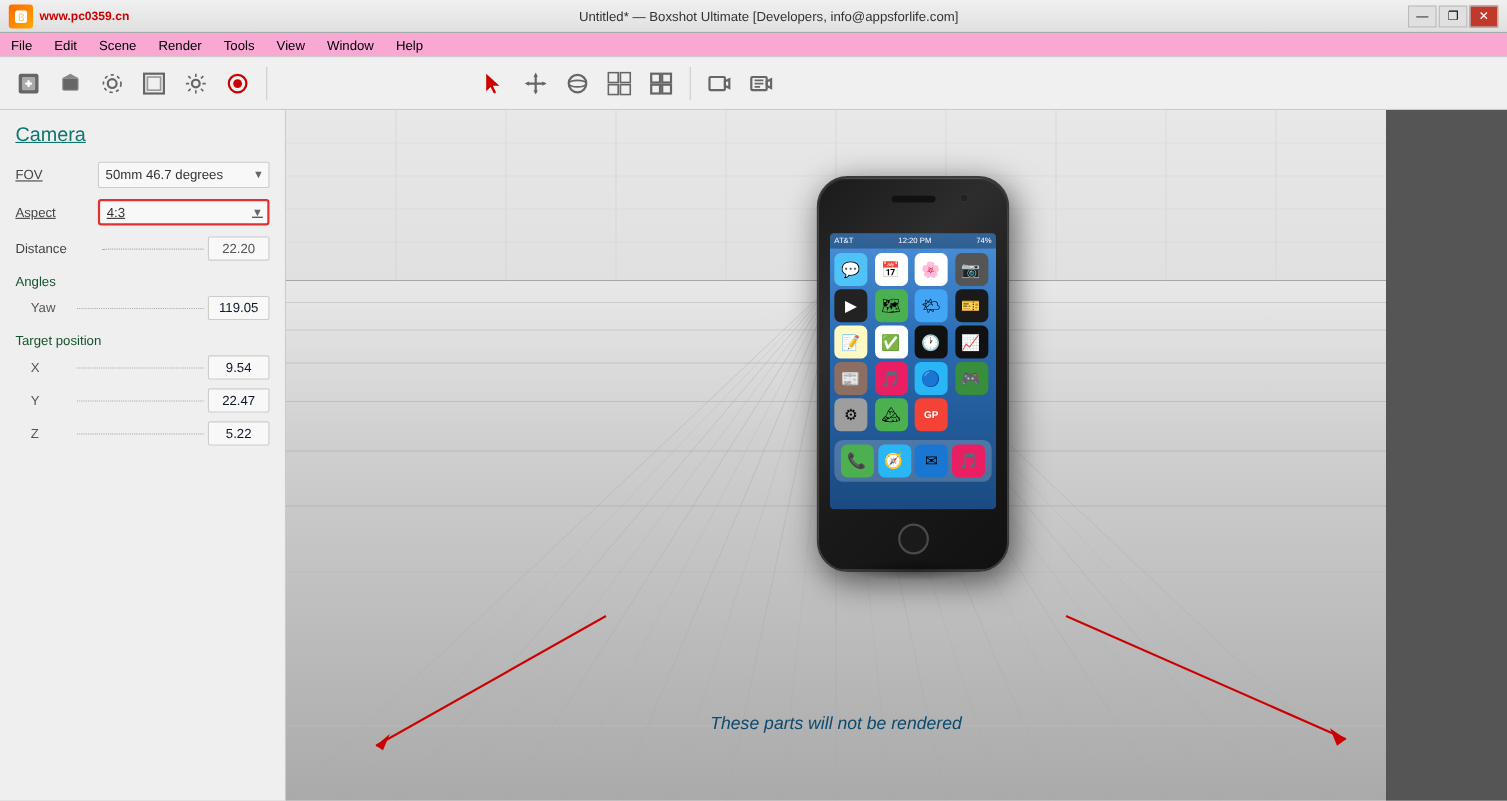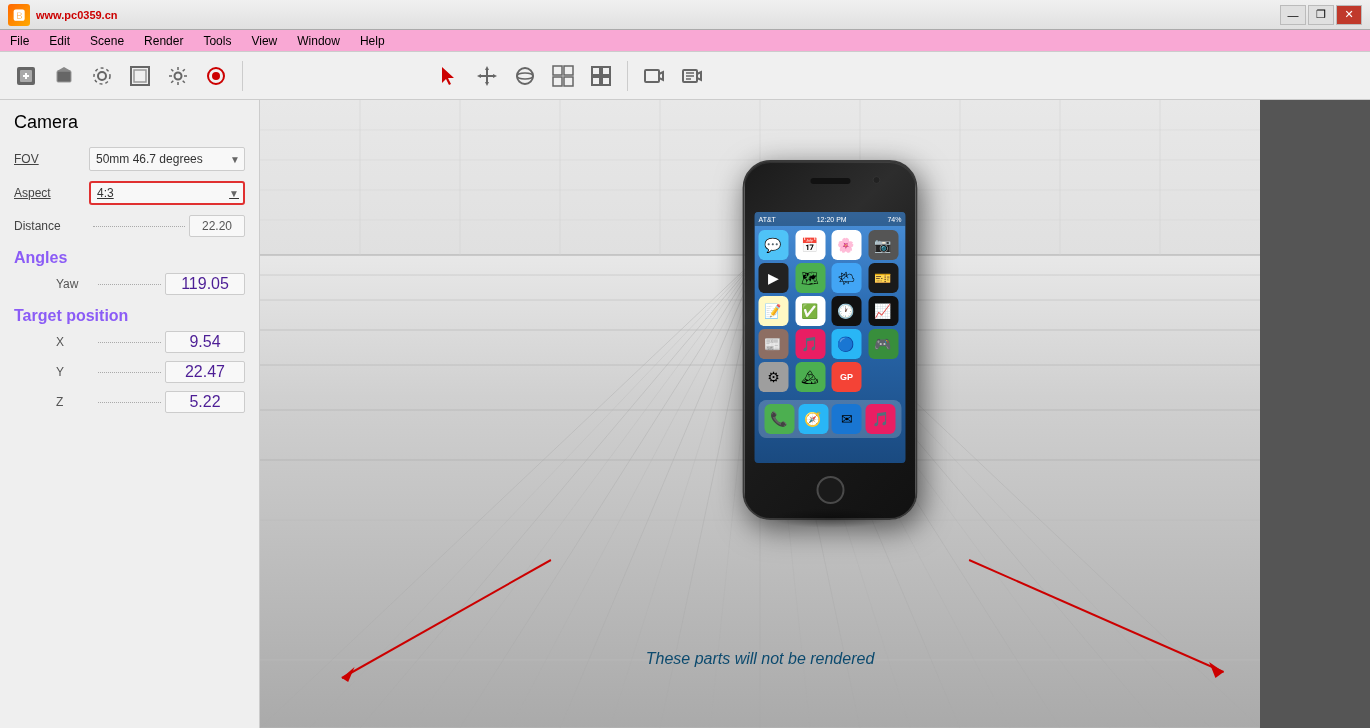--- a/index.html
+++ b/index.html
@@ -95,21 +95,21 @@
 
     
     #left-panel {
       width: 260px;
       background: #efefef;
       border-right: 1px solid #ccc;
       padding: 12px 14px;
       overflow-y: auto;
     }
     #left-panel h2 {
-      font-size: 18px; font-weight: 300; color: #000000; margin-bottom: 14px;
+      font-size: 18px; font-weight: 300; color: #0f766e; margin-bottom: 14px; text-decoration: underline;
     }
 
     .prop-row {
       display: flex;
       align-items: center;
       margin-bottom: 10px;
     }
     .prop-label {
       width: 75px;
       font-size: 12px;
@@ -134,51 +134,50 @@
       font-size: 10px; color: #666;
     }
 
     .aspect-row .prop-select {
       border: 2px solid #e03030;
       border-radius: 3px;
       text-decoration: underline;
     }
 
     .section-title {
-      font-size: 16px; font-weight: 700; color: #8b5cf6;
+      font-size: 12px; font-weight: 400; color: #14532d;
       margin: 12px 0 6px 0;
     }
 
     .sub-prop-row {
       display: flex;
       align-items: center;
       margin-bottom: 8px;
       padding-left: 14px;
     }
     .sub-prop-label {
       width: 38px;
       font-size: 12px;
       color: #555;
-      margin-left: 28px;
     }
     .dotted-line {
       flex: 1;
       border-bottom: 1px dotted #aaa;
       margin: 0 4px;
       height: 1px;
       align-self: center;
     }
     .sub-prop-value {
-      width: 80px;
+      width: 56px;
       height: 22px;
       background: #f8f8f8;
       border: 1px solid #ccc;
       border-radius: 2px;
-      font-size: 16px;
-      color: #4c1d95;
+      font-size: 12px;
+      color: #0f172a;
       display: flex; align-items: center; justify-content: center;
     }
 
     
     .dist-row {
       display: flex;
       align-items: center;
       margin-bottom: 10px;
     }
     .dist-label {
@@ -339,20 +338,21 @@
 </head>
 <body>
 
 <div id="titlebar">
   <div id="titlebar-left">
     <div id="titlebar-logo">
       <span style="font-size:13px;">🅱</span>
     </div>
     <span id="titlebar-watermark">www.pc0359.cn</span>
   </div>
+  <div id="titlebar-center">Untitled* — Boxshot Ultimate [Developers, info@appsforlife.com]</div>
   <div id="titlebar-controls">
     <div class="titlebar-btn">—</div>
     <div class="titlebar-btn">❐</div>
     <div class="titlebar-btn close">✕</div>
   </div>
 </div>
 
 <div id="menubar">
   <div class="menu-item">File</div>
   <div class="menu-item">Edit</div>

